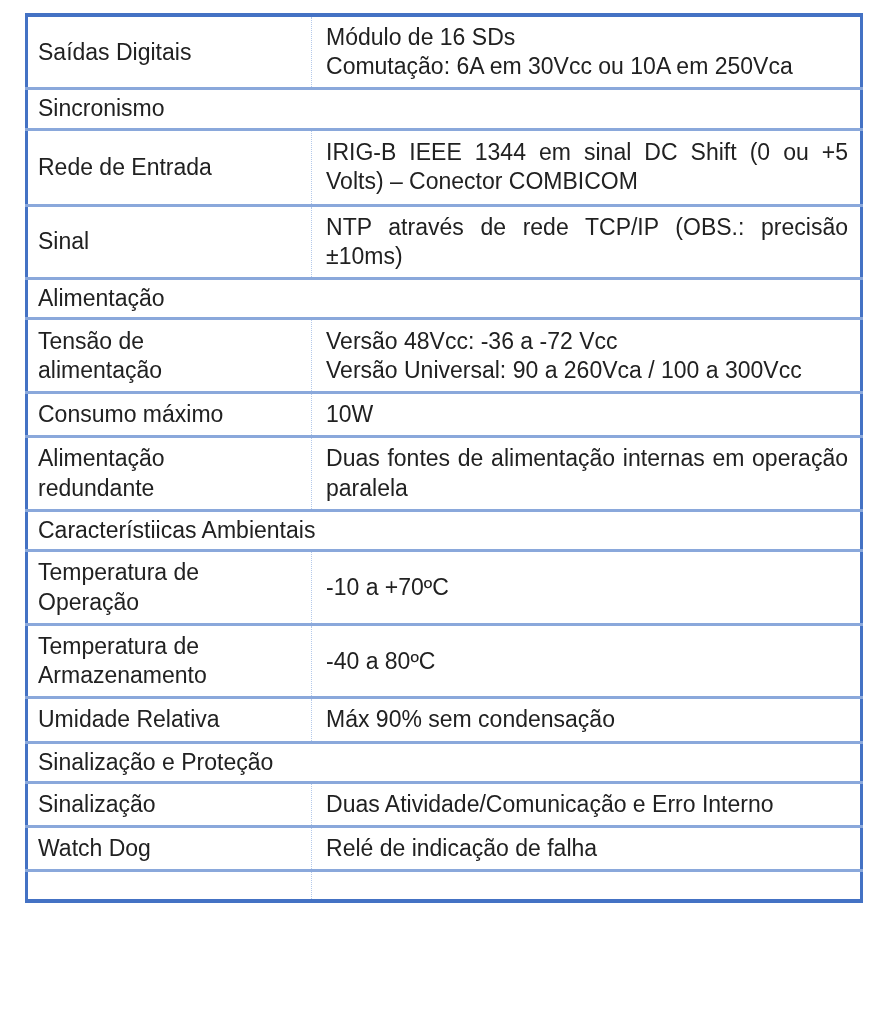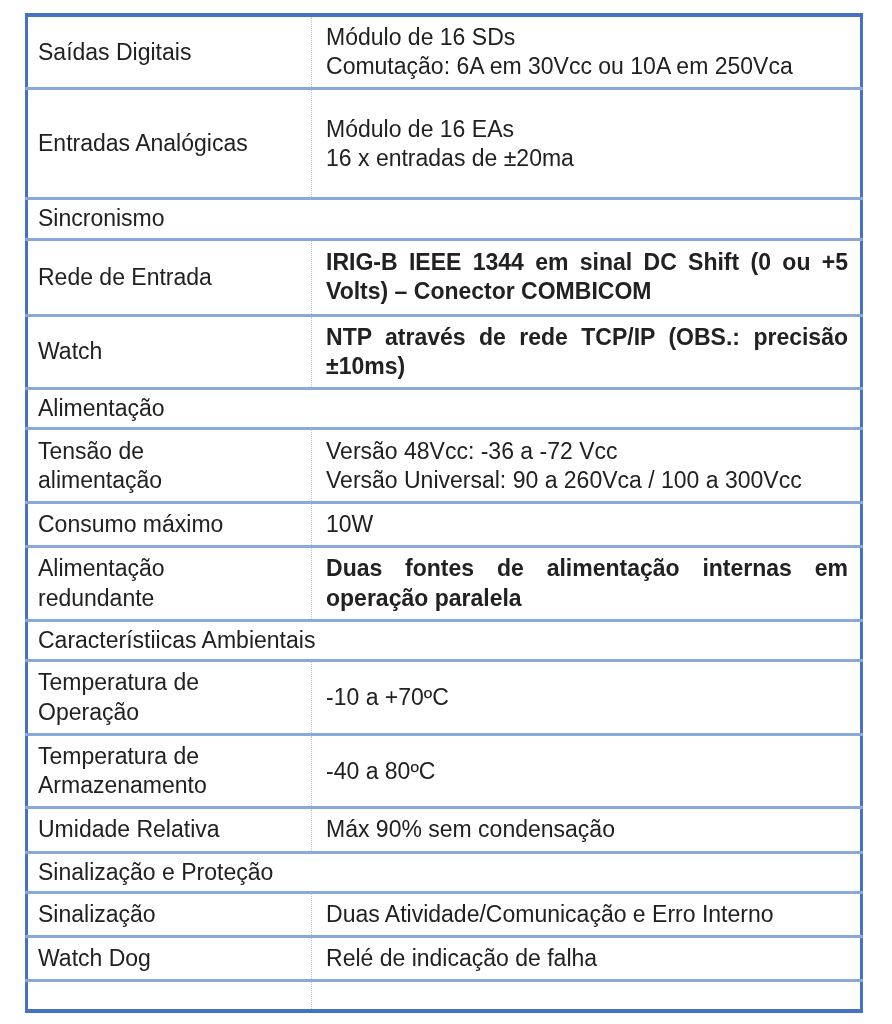--- a/index.html
+++ b/index.html
@@ -45,21 +45,20 @@
   }
   tr + tr > td{
     border-top:3px solid var(--row-border);
   }
   td.value{
     border-left:1px dotted var(--col-divider);
     padding-left:14px;
   }
   td.justify{
     text-align:justify;
-    font-weight:bold;
   }
   td.section-label{
     padding-top:4px;padding-bottom:4px;
   }
 </style>
 </head>
 <body>
 
 <div class="page-card">
   <table class="spec-table">
@@ -68,37 +67,32 @@
         <col class="c2">
       </colgroup>
 
     <tbody>
         <tr style="height:72px">
       <td class="label">Saídas Digitais</td>
       <td class="value">Módulo de 16 SDs
 Comutação: 6A em 30Vcc ou 10A em 250Vca</td>
     </tr>
 
-    <tr style="height:110px">
-      <td class="label">Entradas Analógicas</td>
-      <td class="value">Módulo de 16 EAs
-16 x entradas de ±20ma</td>
-    </tr>
 
     <tr style="height:34px">
       <td class="section-label" colspan="2">Sincronismo</td>
     </tr>
 
     <tr style="height:76px">
       <td class="label">Rede de Entrada</td>
       <td class="value justify">IRIG-B IEEE 1344 em sinal DC Shift (0 ou +5 Volts) – Conector COMBICOM</td>
     </tr>
 
     <tr style="height:60px">
-      <td class="label">Watch</td>
+      <td class="label">Sinal</td>
       <td class="value justify">NTP através de rede TCP/IP (OBS.: precisão ±10ms)</td>
     </tr>
 
     <tr style="height:35px">
       <td class="section-label" colspan="2">Alimentação</td>
     </tr>
 
     <tr style="height:74px">
       <td class="label">Tensão de
 alimentação</td>

